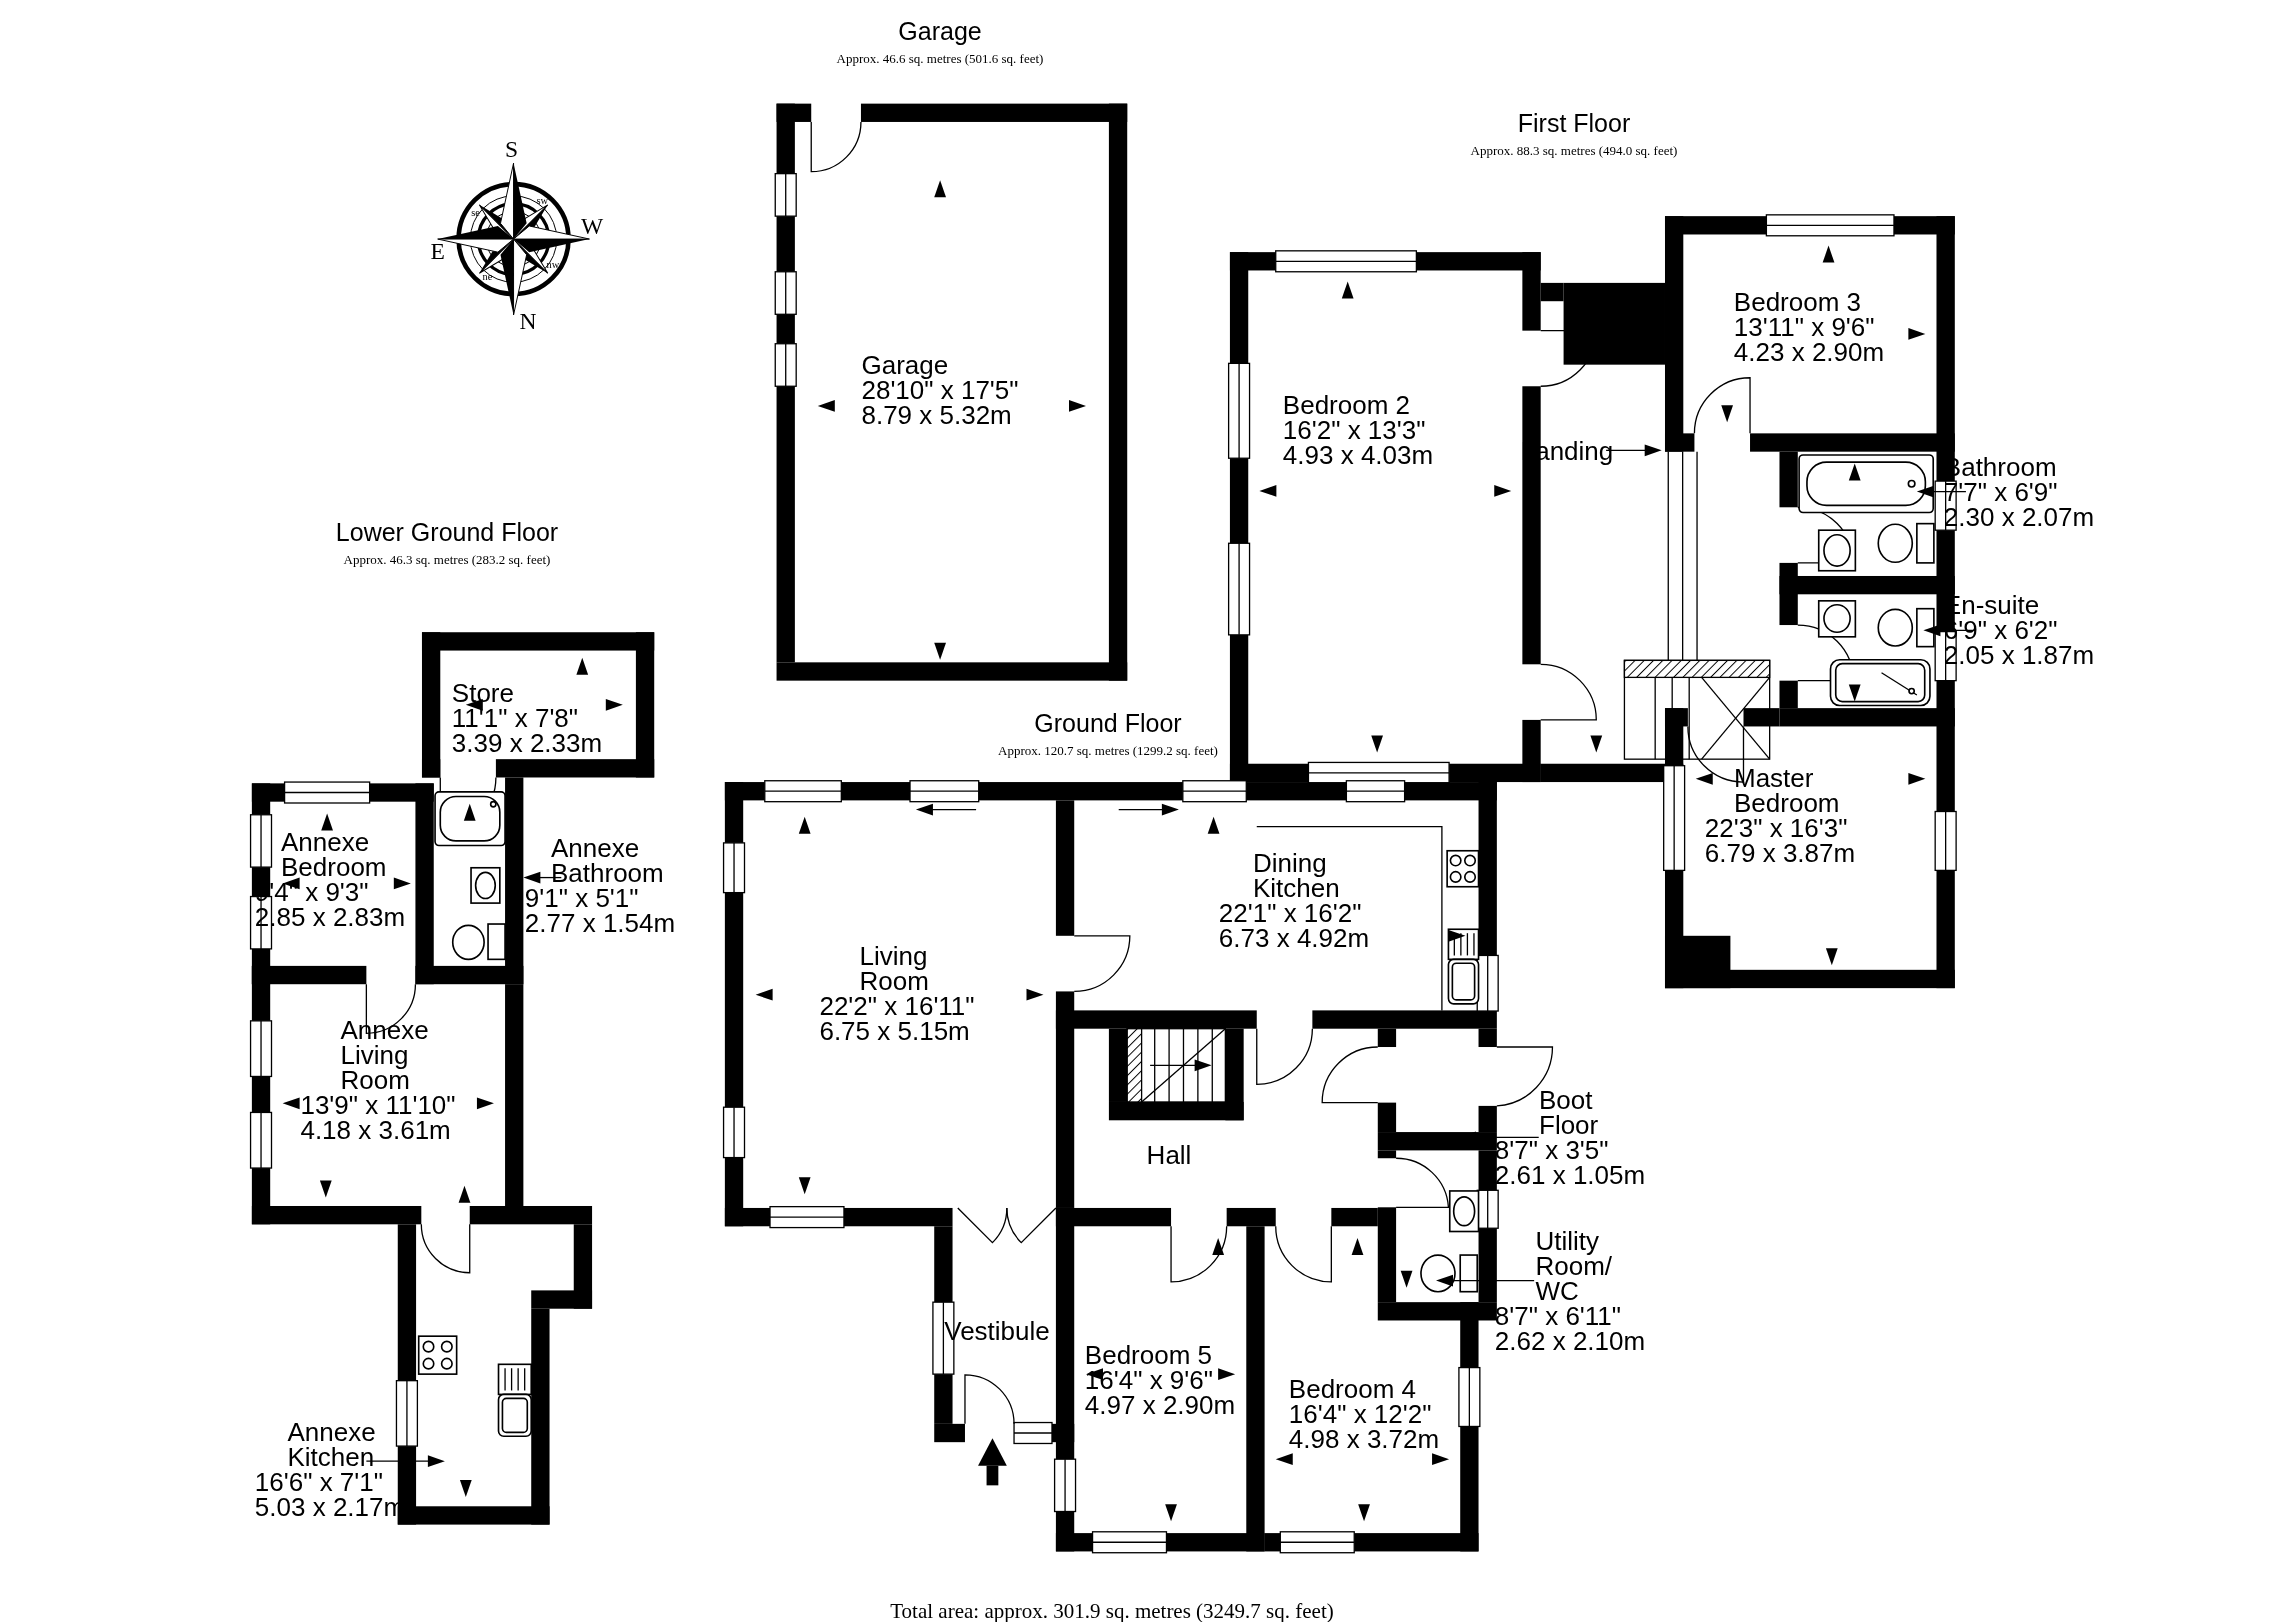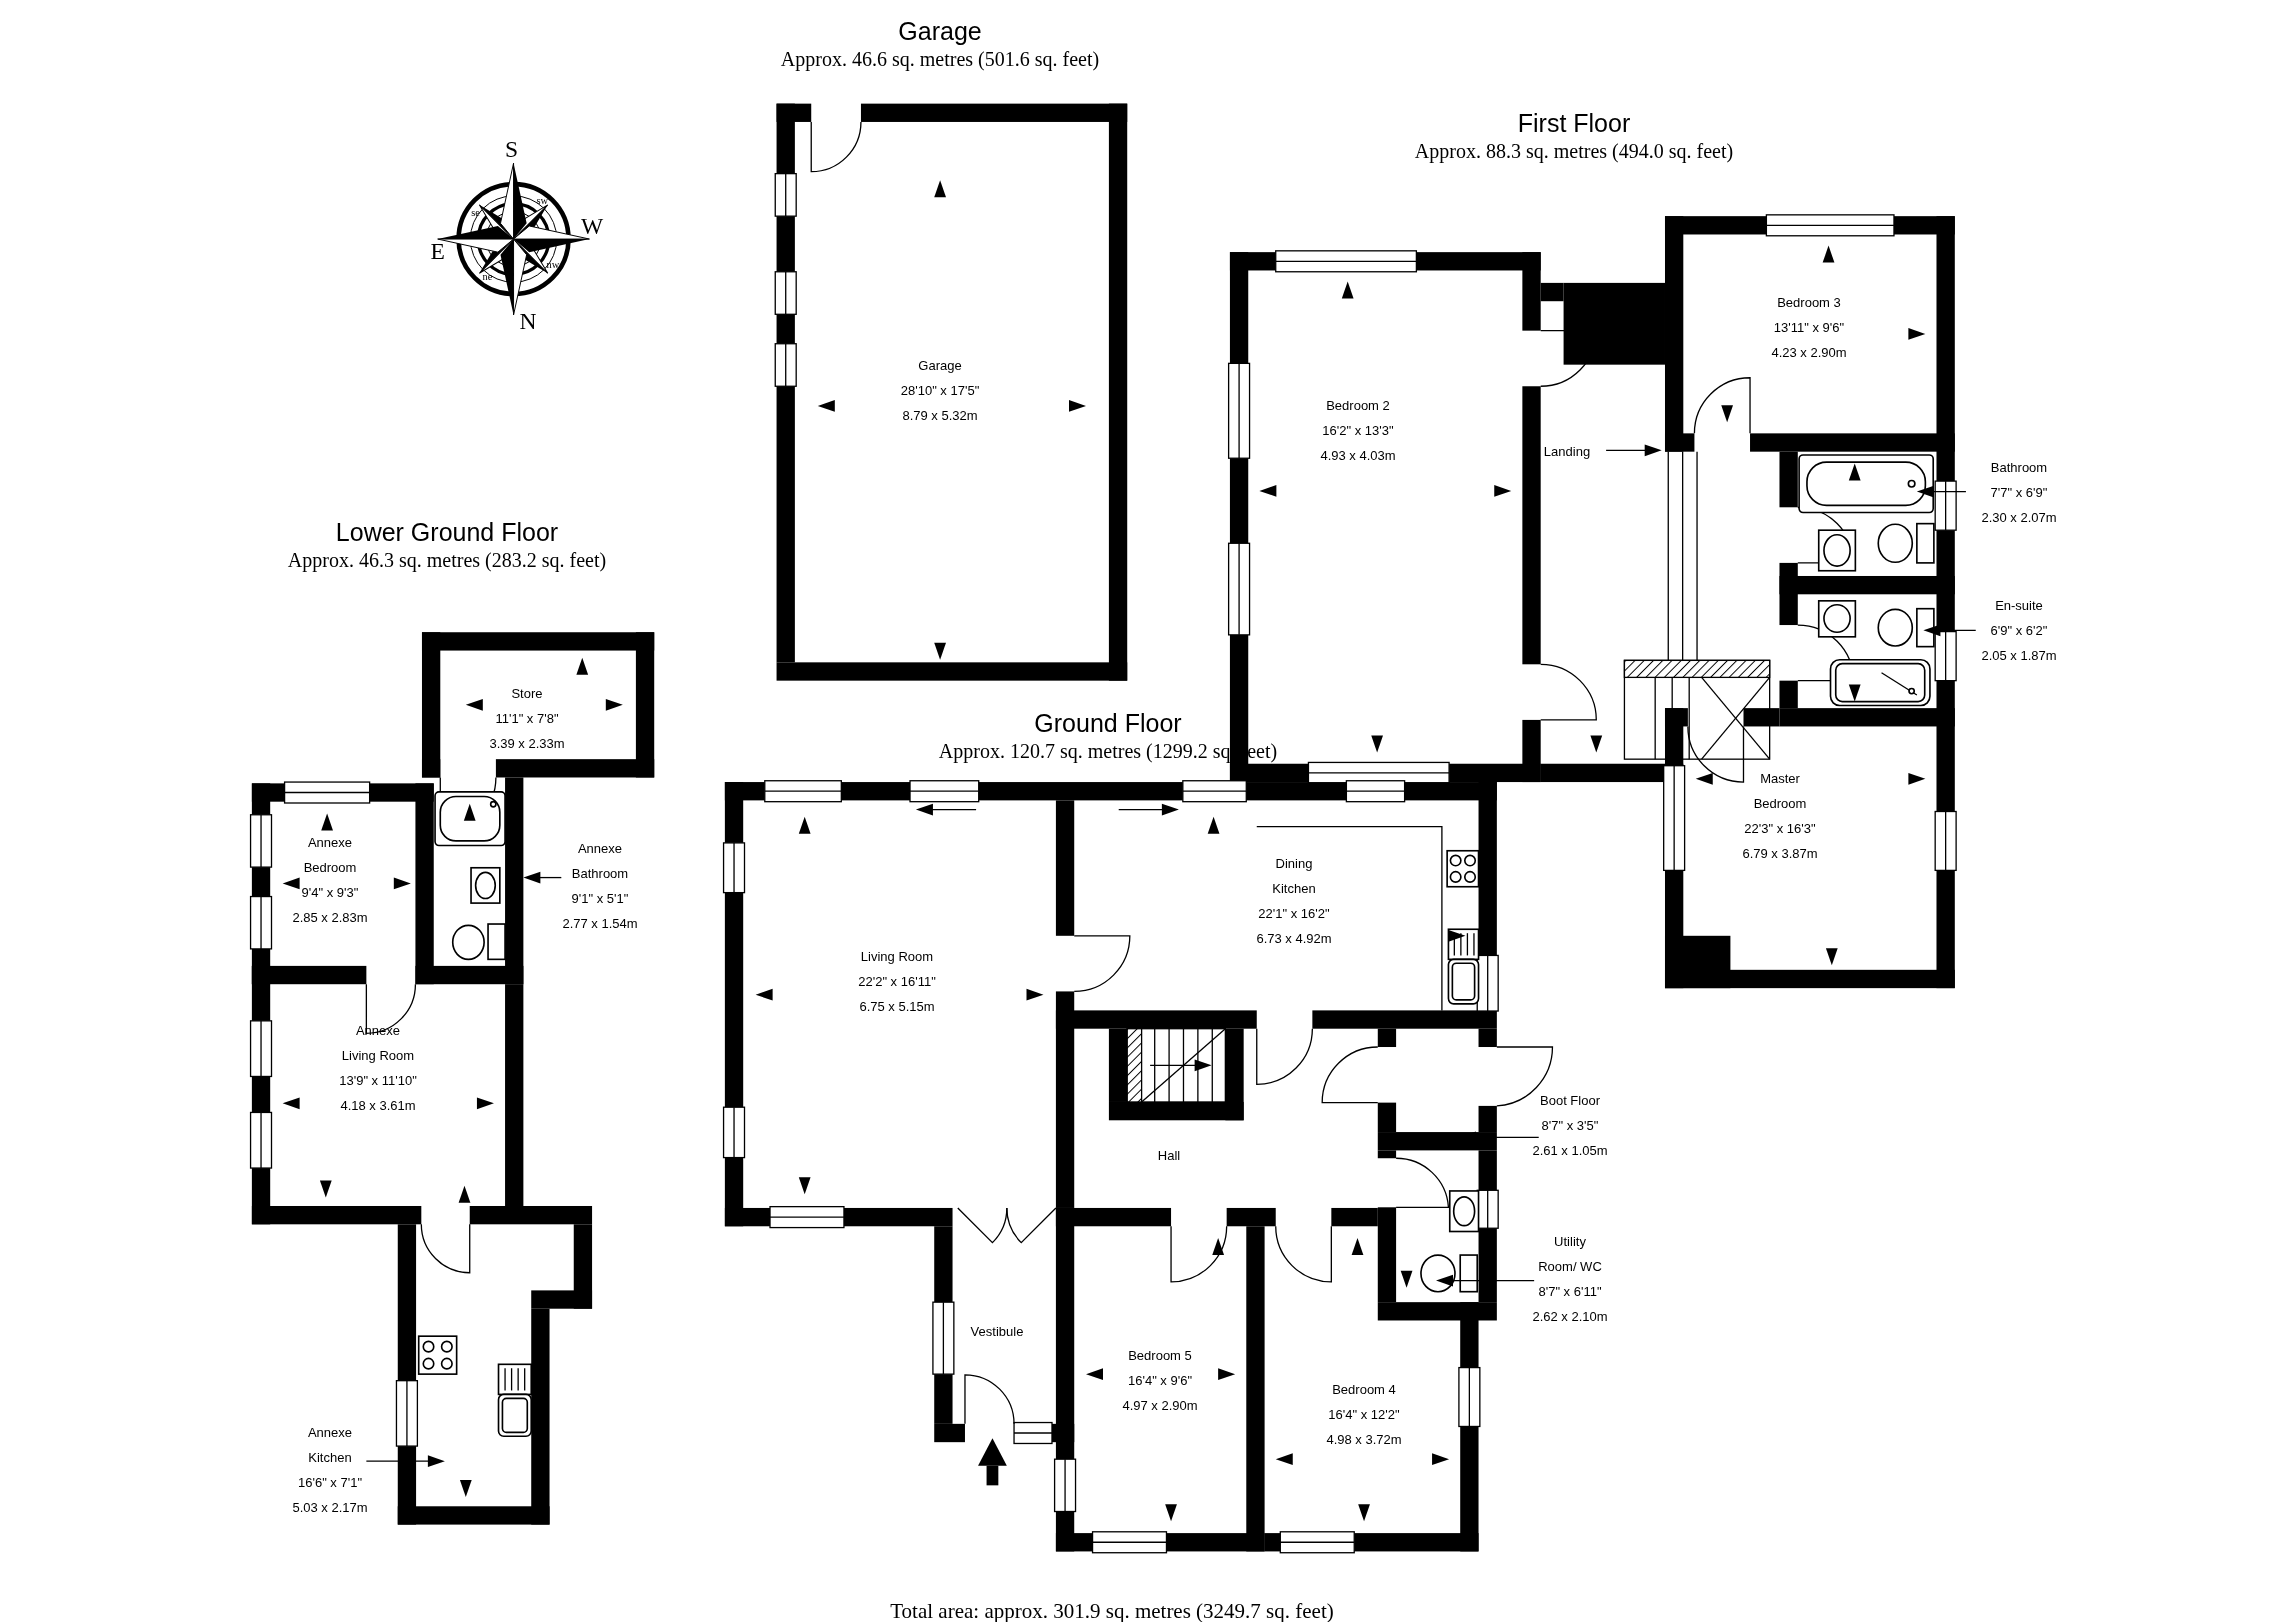--- a/index.html
+++ b/index.html
@@ -1,22 +1,22 @@
 <!DOCTYPE html>
 <html style="font-size:10.5px"><head>
 <meta charset="utf-8">
 <style>
   html,body{margin:0;padding:0;background:#fff;}
   body{width:2295px;height:1623px;position:relative;font-family:"Liberation Sans",sans-serif;color:#000;}
   svg{position:absolute;left:0;top:0;}
-  .rlabel{position:absolute;transform:translateX(-50%);text-align:center;font-size:13px;line-height:25px;white-space:nowrap;}
+  .rlabel{position:absolute;transform:translateX(-50%);text-align:left;font-size:26px;line-height:25px;white-space:nowrap;}
   .rn{white-space:normal;margin:0 auto;}
   .ftitle{position:absolute;transform:translateX(-50%);text-align:center;}
   .ft{font-size:25px;line-height:30px;}
-  .fa{font-family:"Liberation Serif",serif;font-size:20px;line-height:26px;}
+  .fa{font-family:"Liberation Serif",serif;font-size:13px;line-height:26px;}
   .total{position:absolute;transform:translateX(-50%);font-family:"Liberation Serif",serif;font-size:21px;}
   .wall{fill:#000;stroke:none;}
   .win{fill:#fff;stroke:#000;stroke-width:2;}
   .thin{stroke:#000;stroke-width:2;fill:none;}
   .arc{stroke:#000;stroke-width:2;fill:none;}
   .fix{fill:#fff;stroke:#000;stroke-width:2.5;}
   .arr{fill:#000;stroke:none;}
 </style>
 </head>
 <body>

